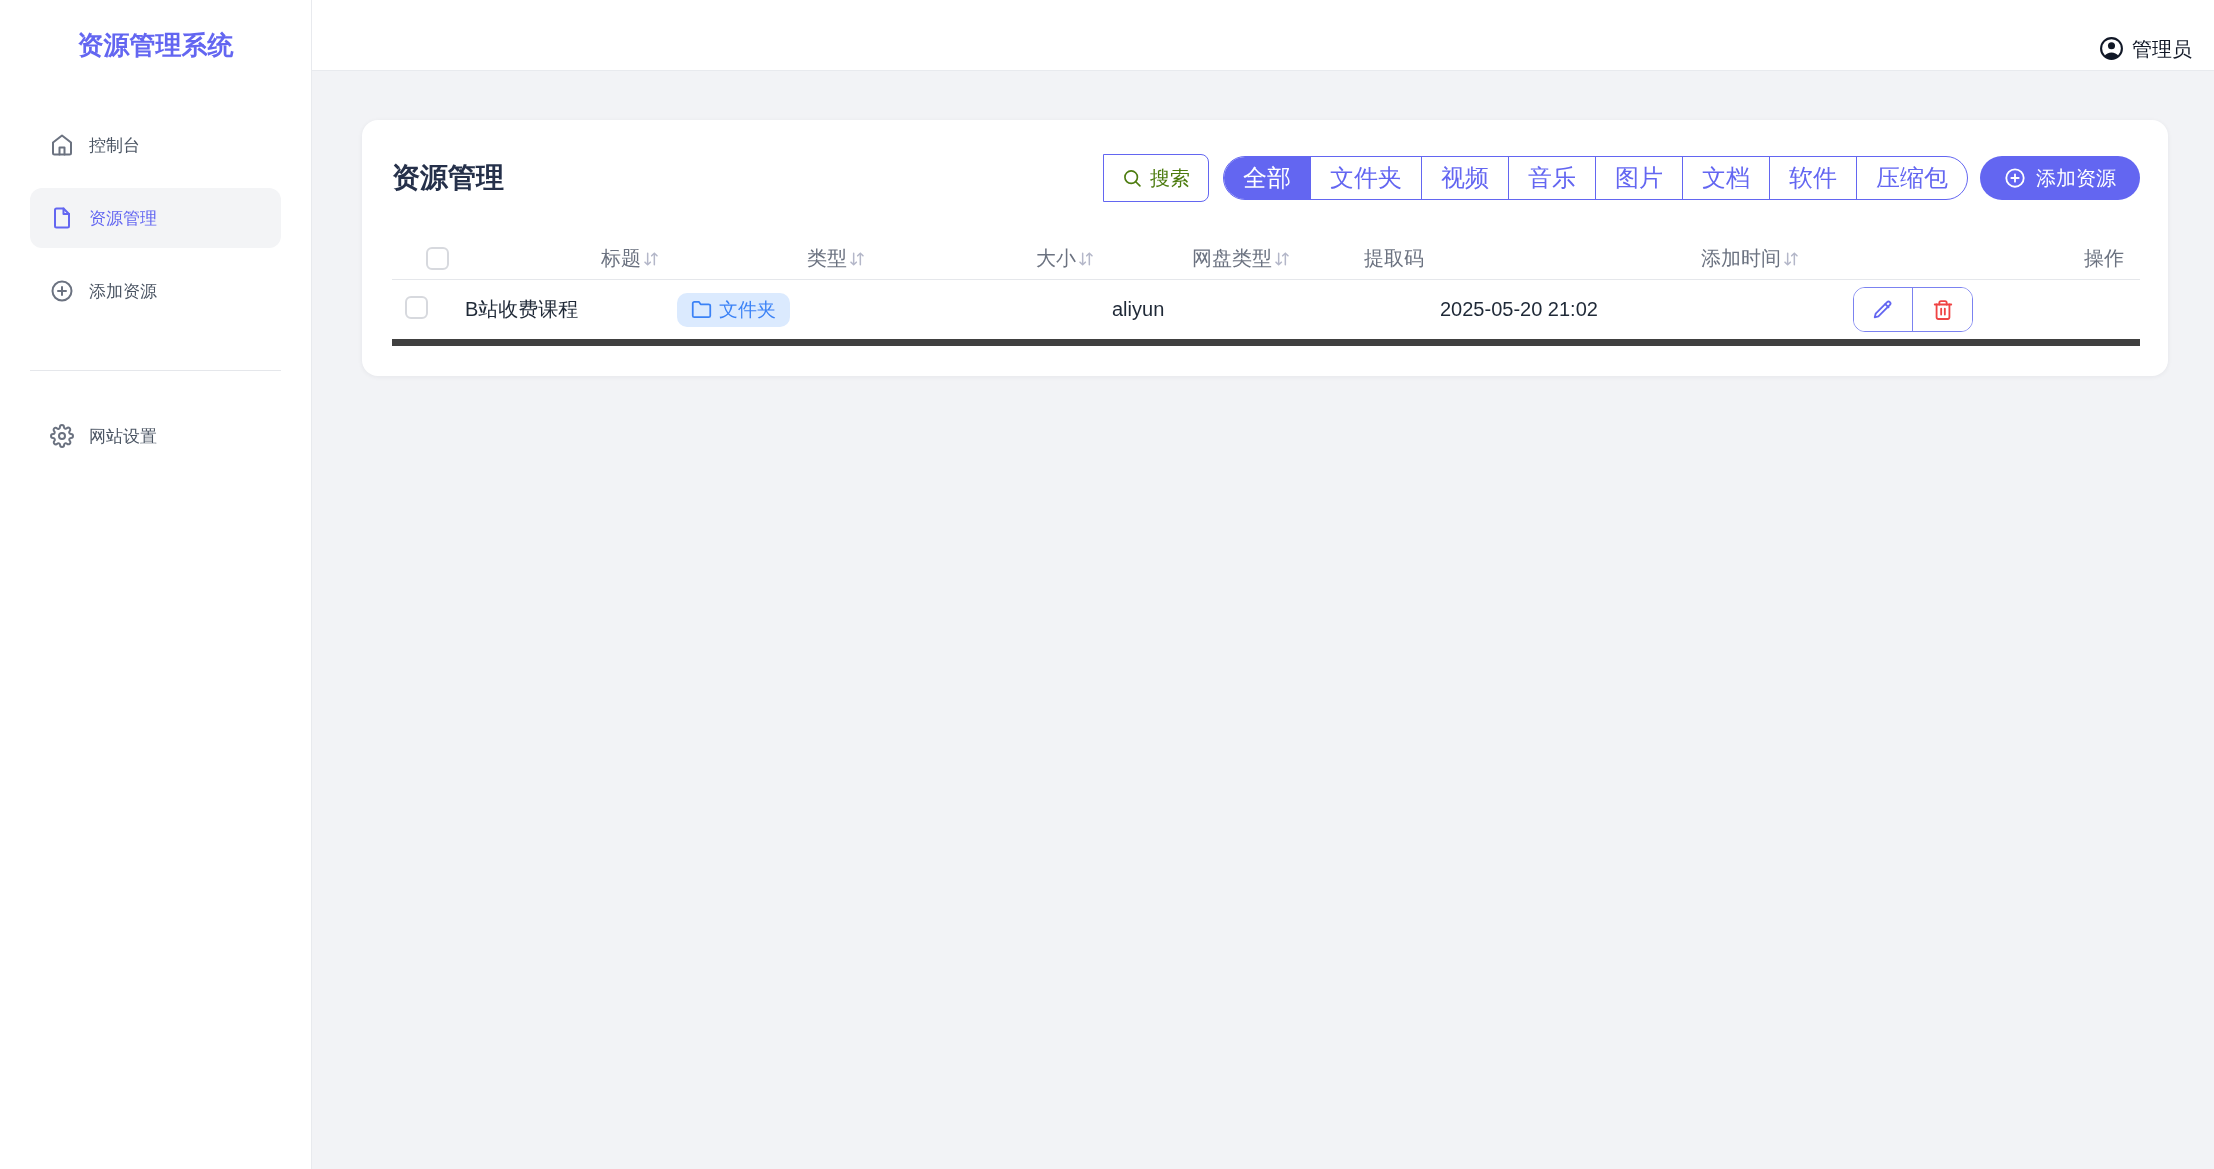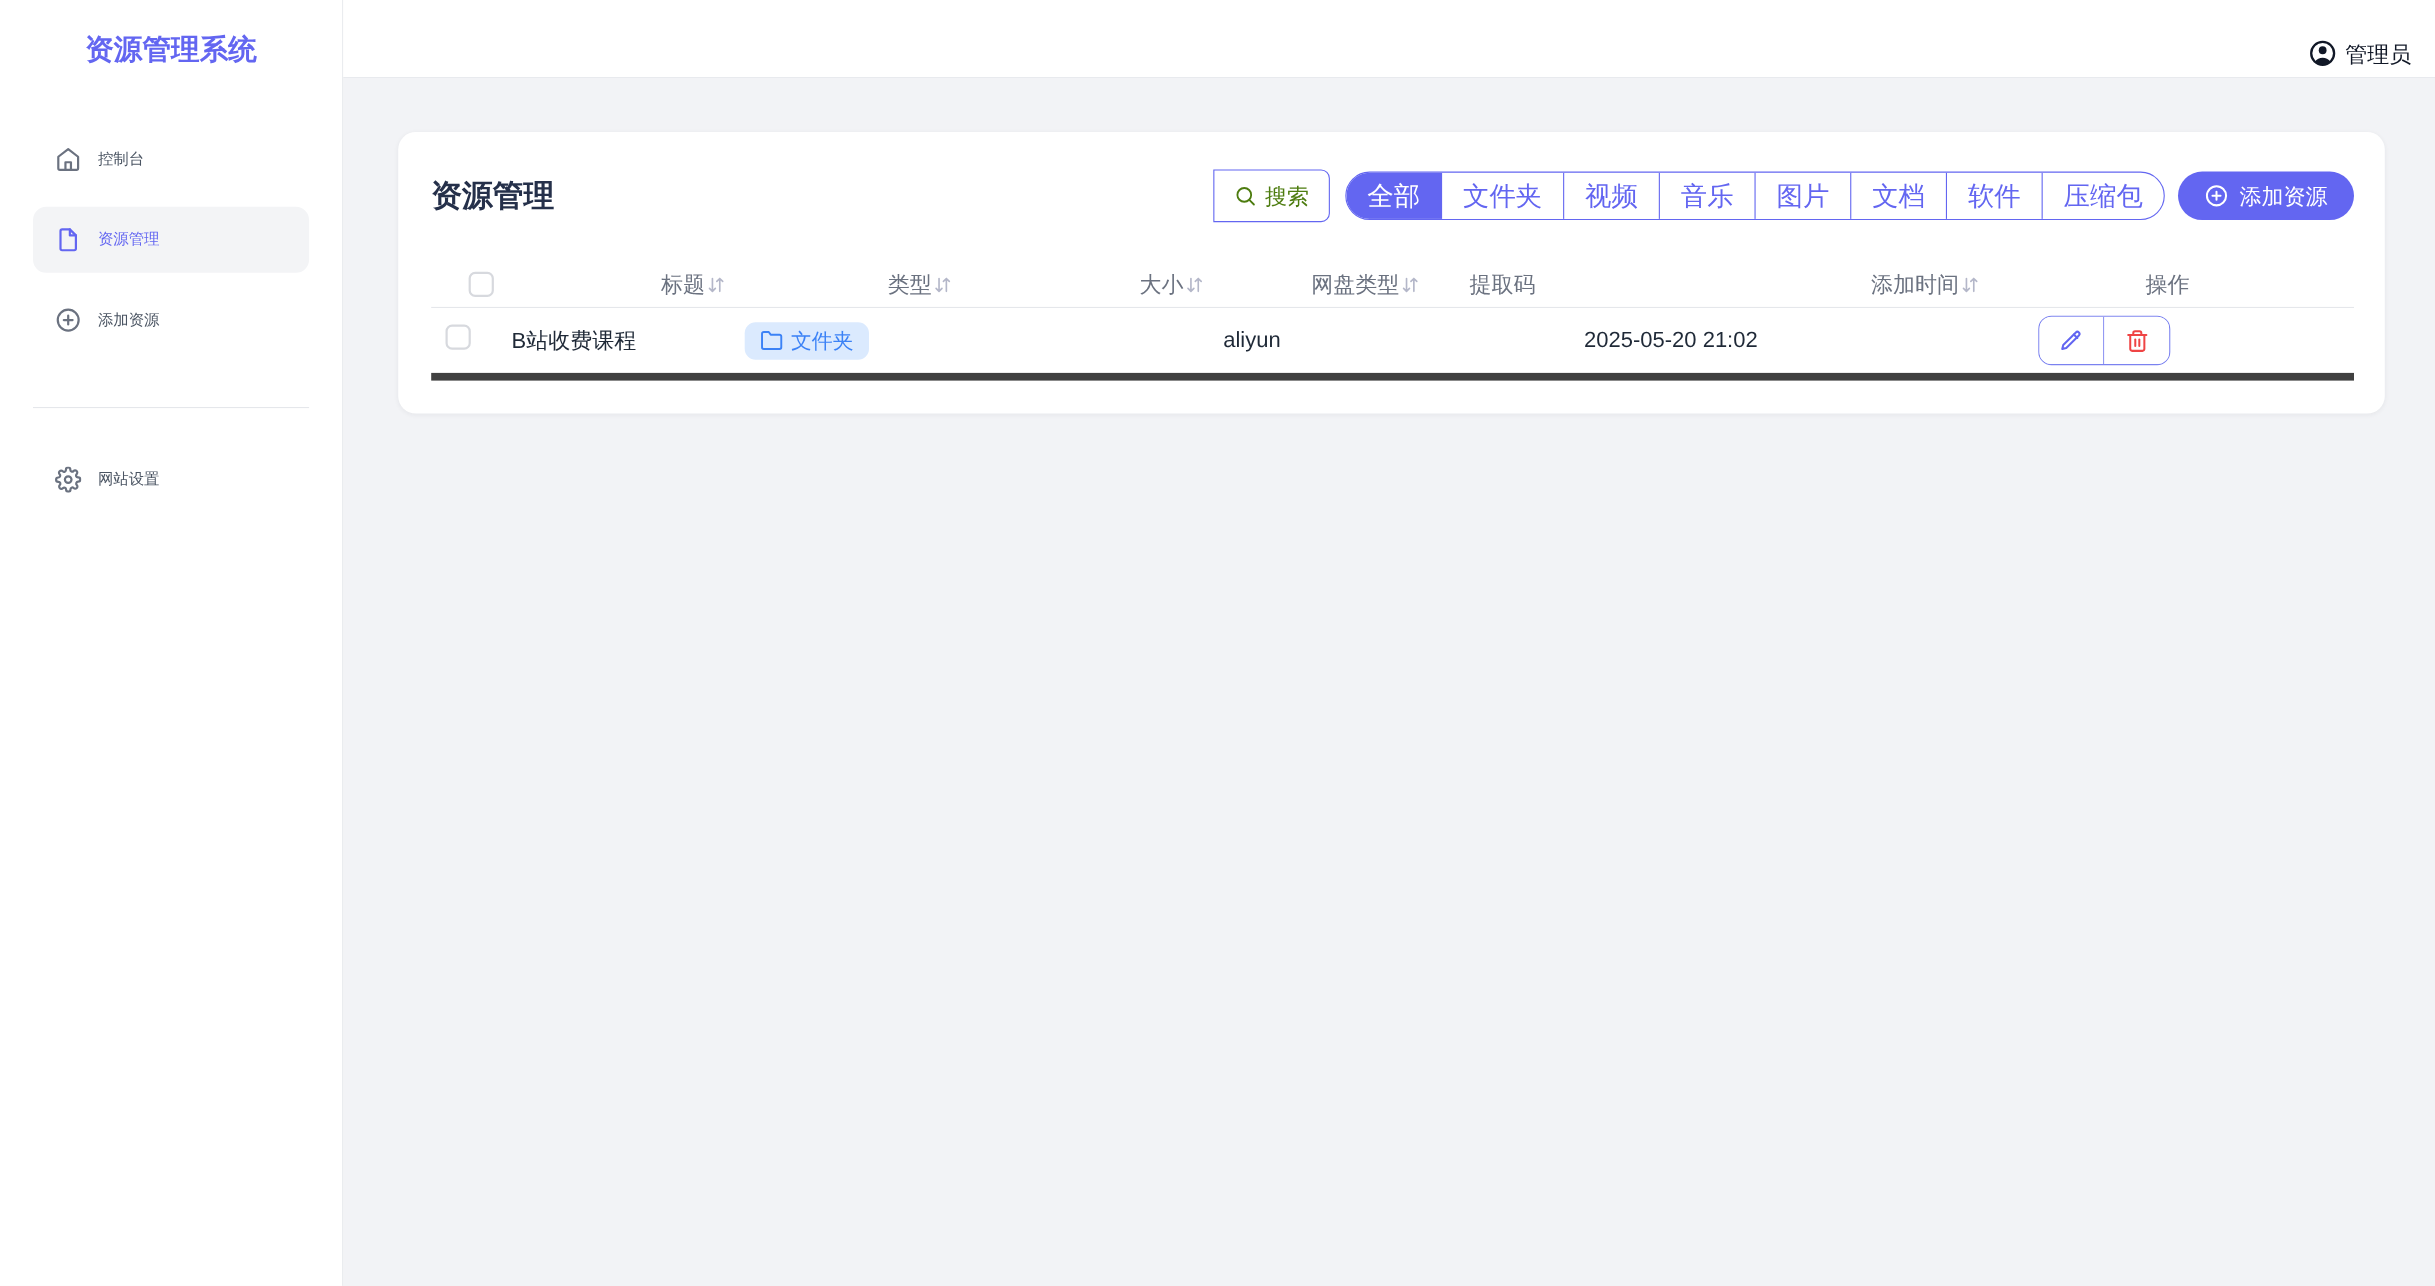--- a/index.html
+++ b/index.html
@@ -23,21 +23,21 @@
     text-align: center;
     font-size: 26px; font-weight: bold;
     color: #6366f1;
     margin-bottom: 52px;
   }
   .nav { display: flex; flex-direction: column; gap: 13px; }
   .nav-item {
     display: flex; align-items: center; gap: 15px;
     height: 60px; padding: 0 20px;
     border-radius: 12px;
-    color: #4b5563; font-size: 14px;
+    color: #4b5563; font-size: 17px;
     cursor: pointer;
   }
   .nav-item .icon { color: #6b7280; display: flex; }
   .nav-item.active { background: #f3f4f6; color: #6366f1; }
   .nav-item.active .icon { color: #6366f1; }
   .sidebar-divider { border: none; border-top: 1px solid #e5e7eb; margin: 36px 0 22px 0; }
 
   
   .main { flex: 1; display: flex; flex-direction: column; min-width: 0; }
   .topbar {
@@ -109,21 +109,21 @@
     display: grid;
     grid-template-columns: 73px 212px 206px 229px 196px 132px 377px 1fr;
     align-items: center;
   }
   .thead {
     height: 36px; color: #6b7280; font-size: 20px;
     border-bottom: 1px solid #e5e7eb;
     padding-bottom: 6px;
   }
   .th { display: flex; align-items: center; justify-content: flex-end; padding-right: 16px; }
-  .th.no-sort { justify-content: center; }
+  .th.no-sort { justify-content: flex-end; }
   .sort-icon { color: #b4b7c9; display: flex; cursor: pointer; }
   .trow {
     height: 66px; font-size: 20px; color: #1f2937;
     border-bottom: 7px solid #404040;
   }
   .cell-check { padding-left: 13px; }
   .checkbox {
     width: 23px; height: 23px;
     border: 2px solid #d7d9de; border-radius: 6px;
     background: #ffffff; display: inline-block; cursor: pointer;

